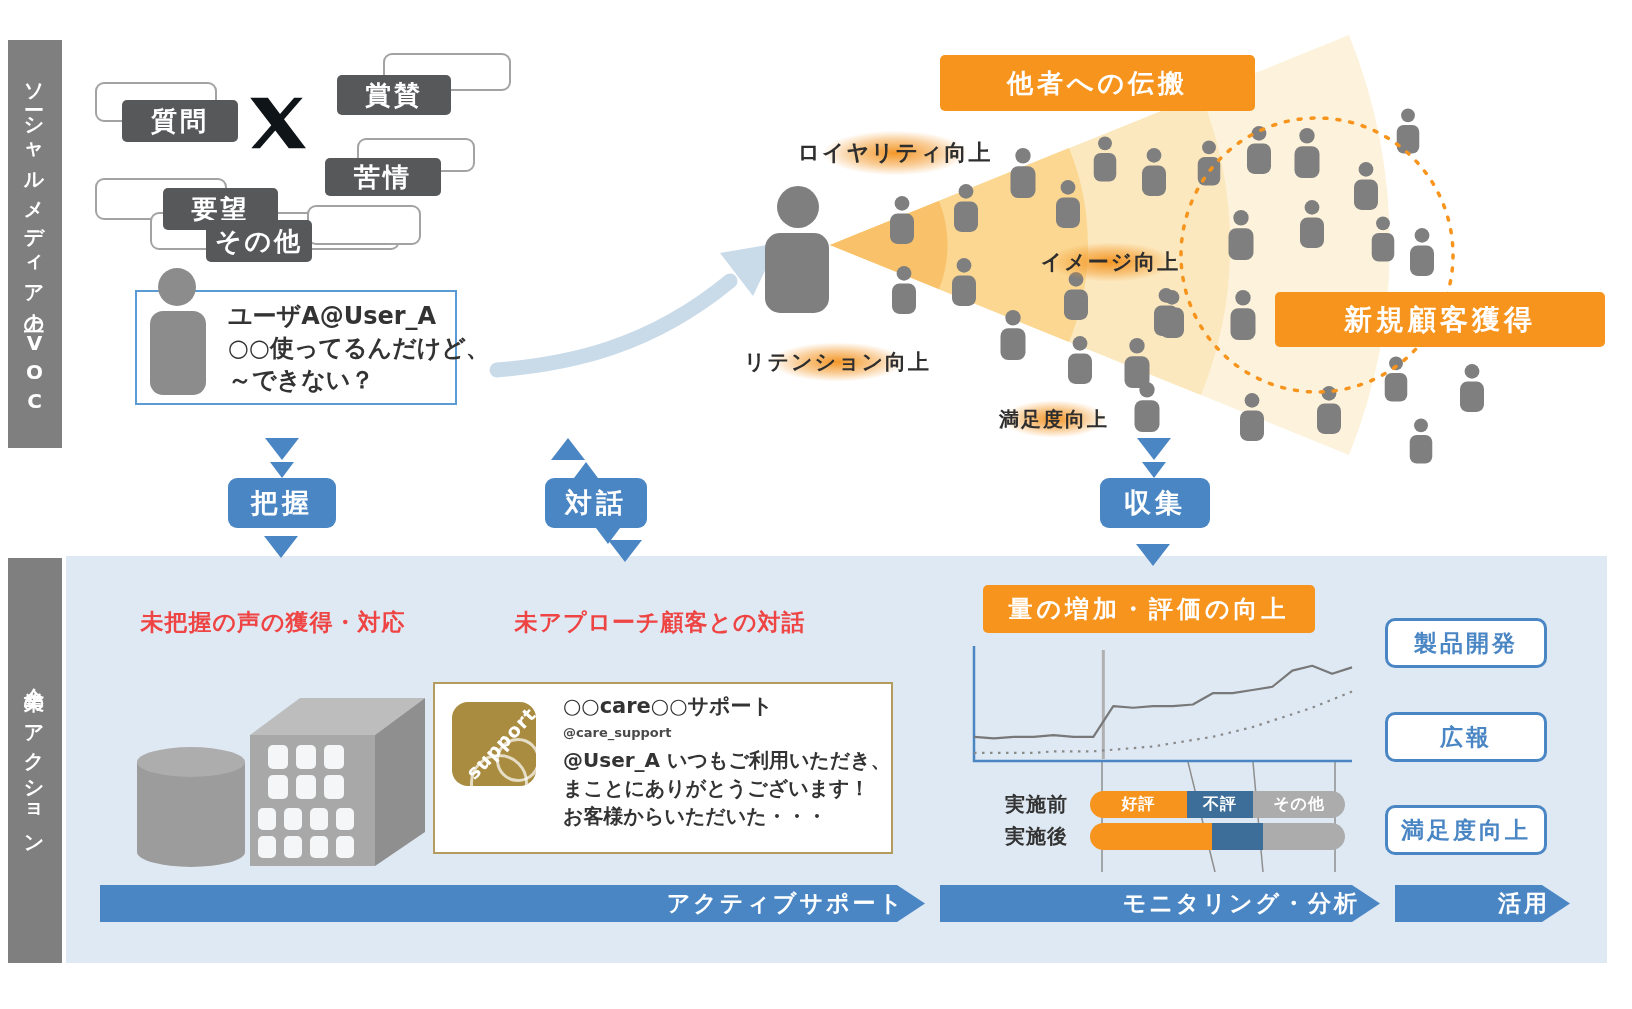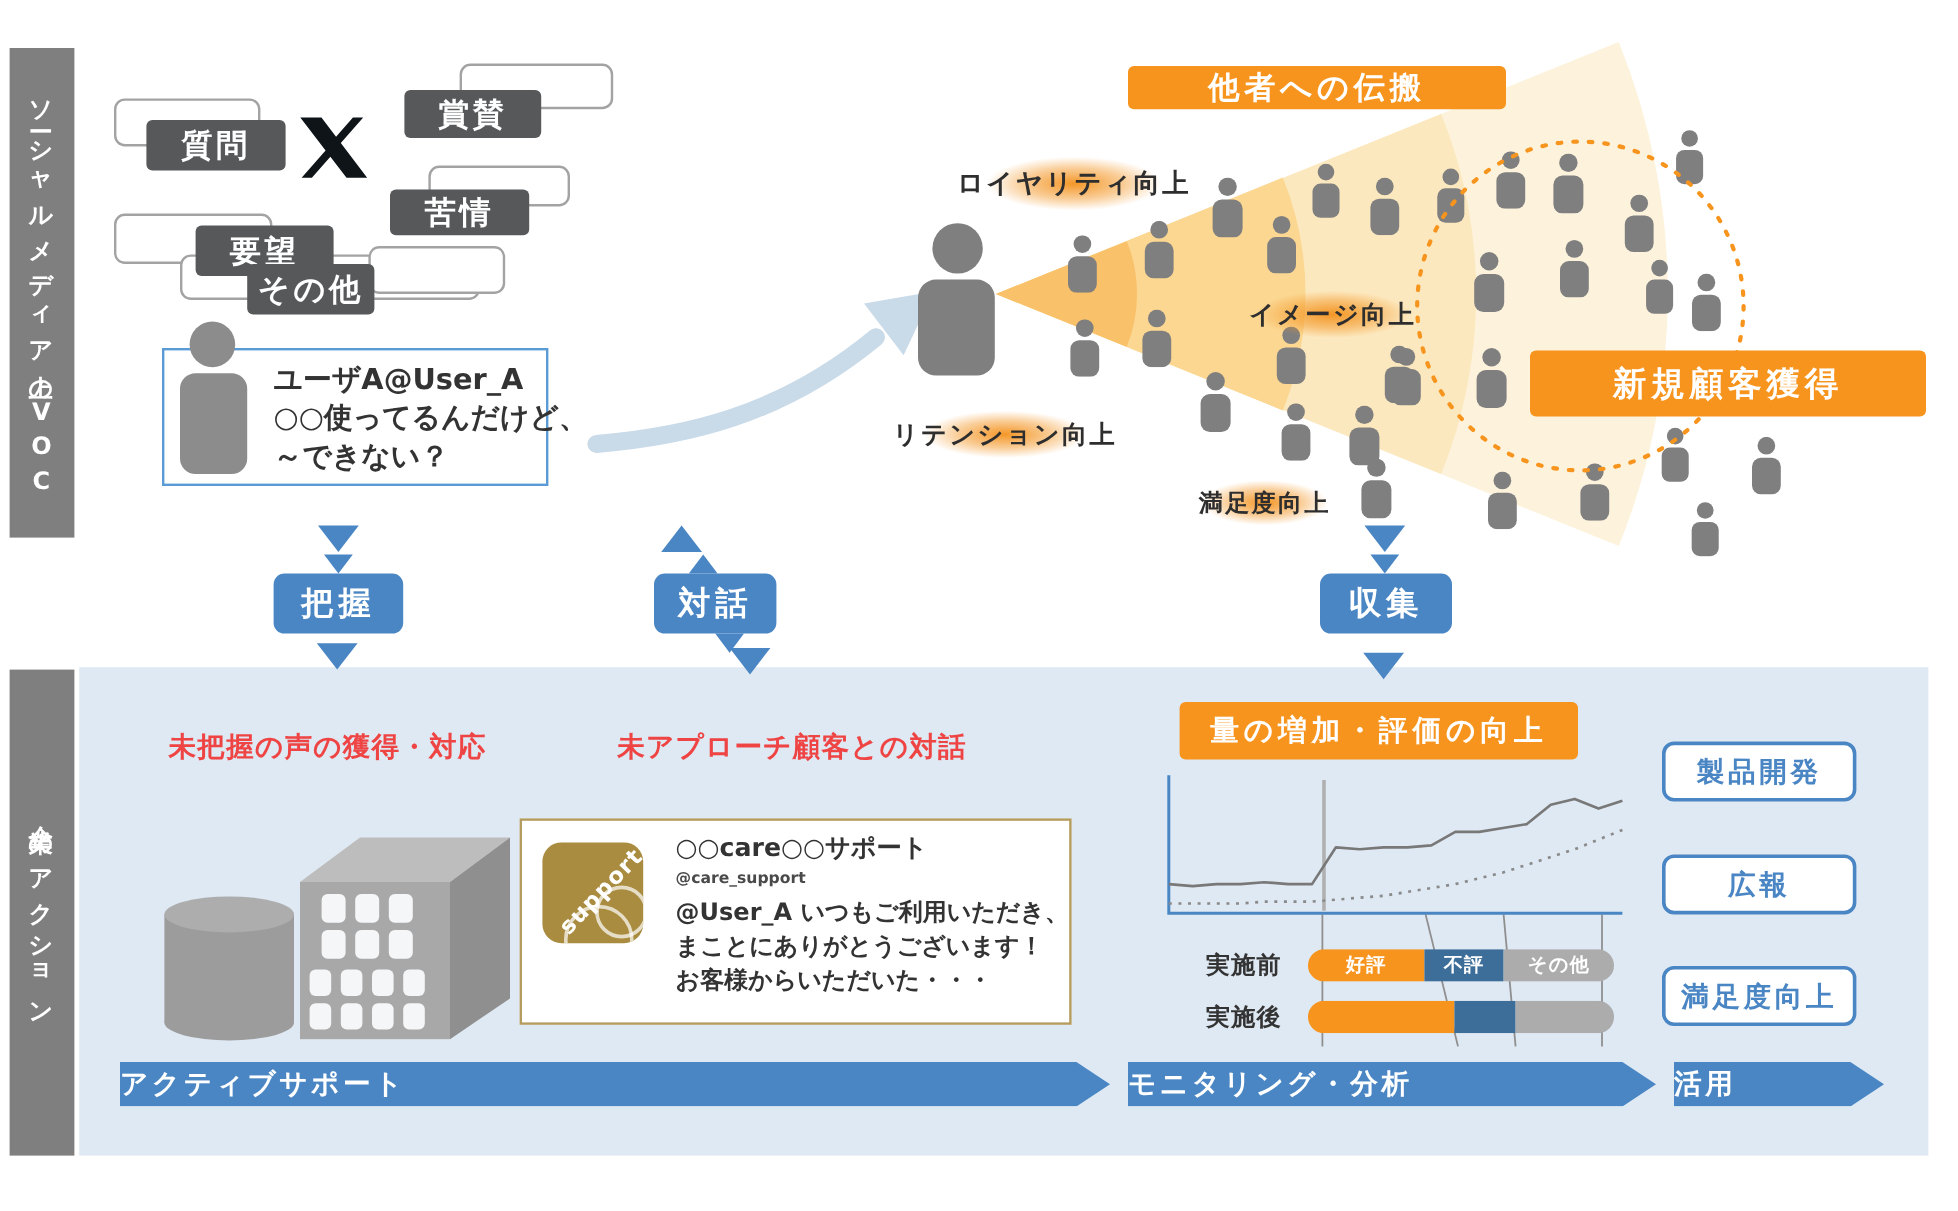--- a/index.html
+++ b/index.html
@@ -57,31 +57,31 @@
   .sp-c1{width:44px;height:44px;left:44px;top:36px}
   .sp-c2{width:58px;height:58px;left:18px;top:52px}
   .sp-text{position:absolute;left:128px;top:8px;color:#333;font-weight:bold}
   .sp-name{font-size:21px;line-height:28px}
   .sp-id{font-size:13px;line-height:26px;color:#4a4a4a}
   .sp-body{font-size:20px;line-height:28px;white-space:nowrap}
 
   .chart-svg{position:absolute;left:962px;top:638px;z-index:2}
   .grid-svg{position:absolute;left:1085px;top:756px;z-index:1}
   .bar-rows{position:absolute;left:1005px;top:791px;z-index:2}
-  .bar-row{display:flex;align-items:center;height:27px;margin-bottom:16px}
+  .bar-row{display:flex;align-items:center;height:27px;margin-bottom:5px}
   .bar-label{width:85px;font-weight:bold;font-size:20px;color:#333;letter-spacing:1px}
   .pill{display:flex;width:255px;height:27px;border-radius:14px;overflow:hidden}
   .seg{height:100%;display:flex;align-items:center;justify-content:center;color:#fff;font-weight:bold;font-size:16px;white-space:nowrap;letter-spacing:1px}
 
   .dept-btn{position:absolute;left:1385px;width:162px;height:50px;background:#fff;border:3px solid var(--accent-blue);
     border-radius:10px;color:var(--accent-blue);font-weight:bold;font-size:23px;display:flex;align-items:center;
     justify-content:center;letter-spacing:3px;z-index:2}
 
   .parrow{position:absolute;top:885px;height:37px;background:var(--accent-blue);color:#fff;font-weight:bold;font-size:23px;
-    display:flex;align-items:center;justify-content:flex-start;letter-spacing:3px;z-index:2;padding-right:20px;
+    display:flex;align-items:center;justify-content:flex-end;letter-spacing:3px;z-index:2;padding-right:20px;
     clip-path:polygon(0 0, calc(100% - 28px) 0, 100% 50%, calc(100% - 28px) 100%, 0 100%)}
 
   .chart-axis{stroke:var(--accent-blue);stroke-width:2.5;fill:none}
   .chart-divider{stroke:#B0B0B0;stroke-width:3}
   .line-solid{fill:none;stroke:#787878;stroke-width:2.2;stroke-linejoin:round}
   .line-dotted{fill:none;stroke:#8A8A8A;stroke-width:2.2;stroke-dasharray:2.5 5.5}
 </style>
 </head>
 <body>
 
@@ -236,21 +236,21 @@
   <div class="tri tri-down sm" style="left:596px;top:528px"></div>
   <div class="tri tri-down" style="left:608px;top:540px"></div>
 
   <div class="tri tri-down" style="left:1137px;top:438px"></div>
   <div class="tri tri-down sm" style="left:1142px;top:462px"></div>
   <div class="flow-box" style="left:1100px;top:478px;width:110px;height:50px">
       <span>収集</span>
     </div>
   <div class="tri tri-down" style="left:1136px;top:544px"></div>
 
-  <div class="banner" style="left:940px;top:55px;width:315px;height:36px;font-size:26px">
+  <div class="banner" style="left:940px;top:55px;width:315px;height:56px;font-size:26px">
       <span>他者への伝搬</span>
     </div>
   <div class="banner" style="left:1275px;top:292px;width:330px;height:55px;font-size:28px">
       <span>新規顧客獲得</span>
     </div>
 
   <div class="glow" style="left:790px;top:128px;width:210px;height:50px;font-size:22px">
       <span>ロイヤリティ向上</span>
     </div>
   <div class="glow" style="left:1018px;top:240px;width:185px;height:44px;font-size:21px">

